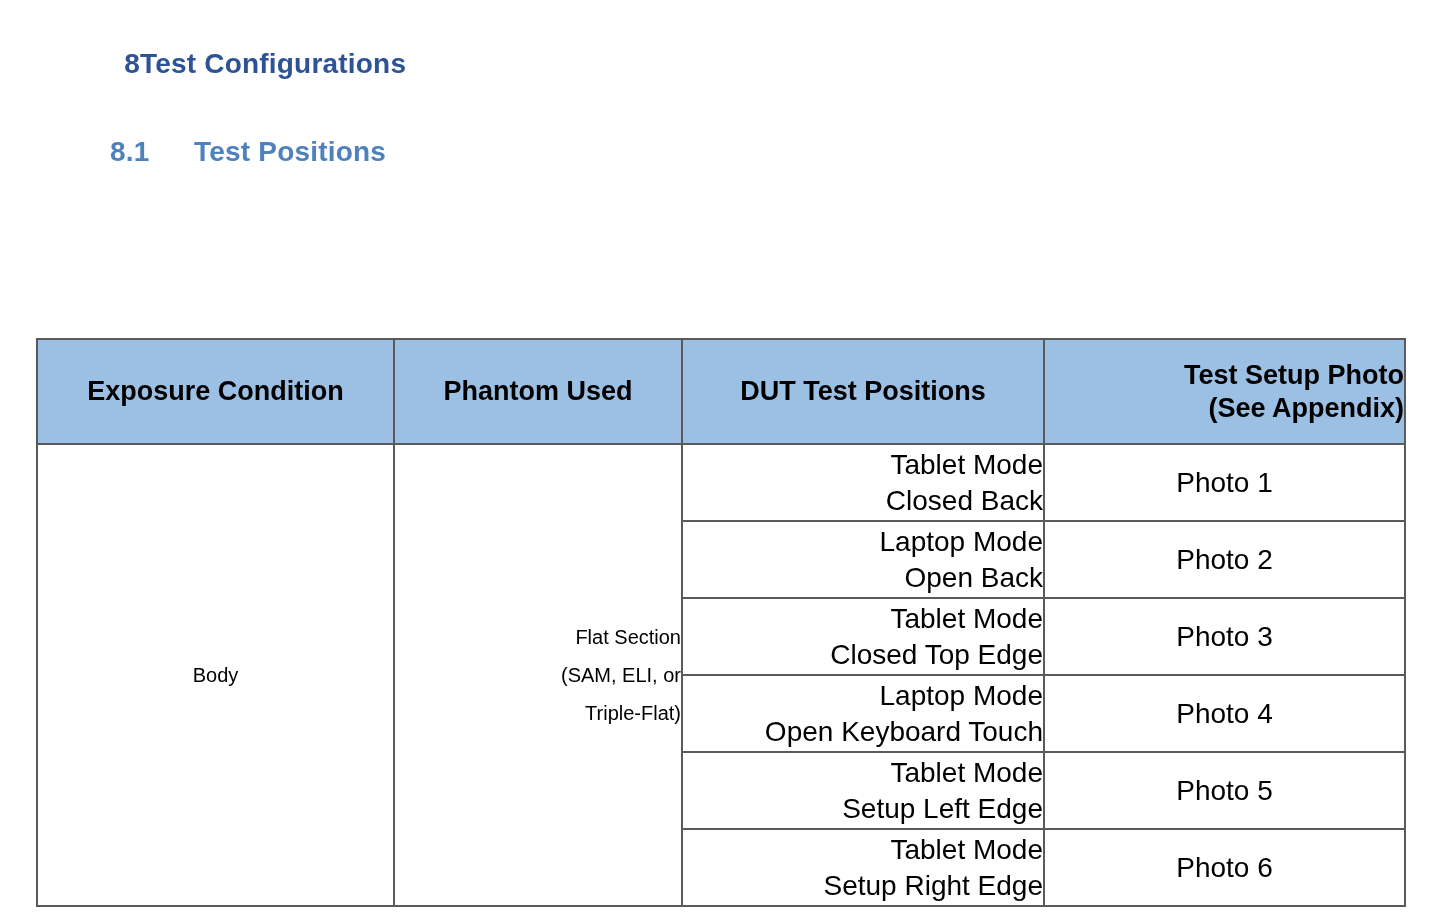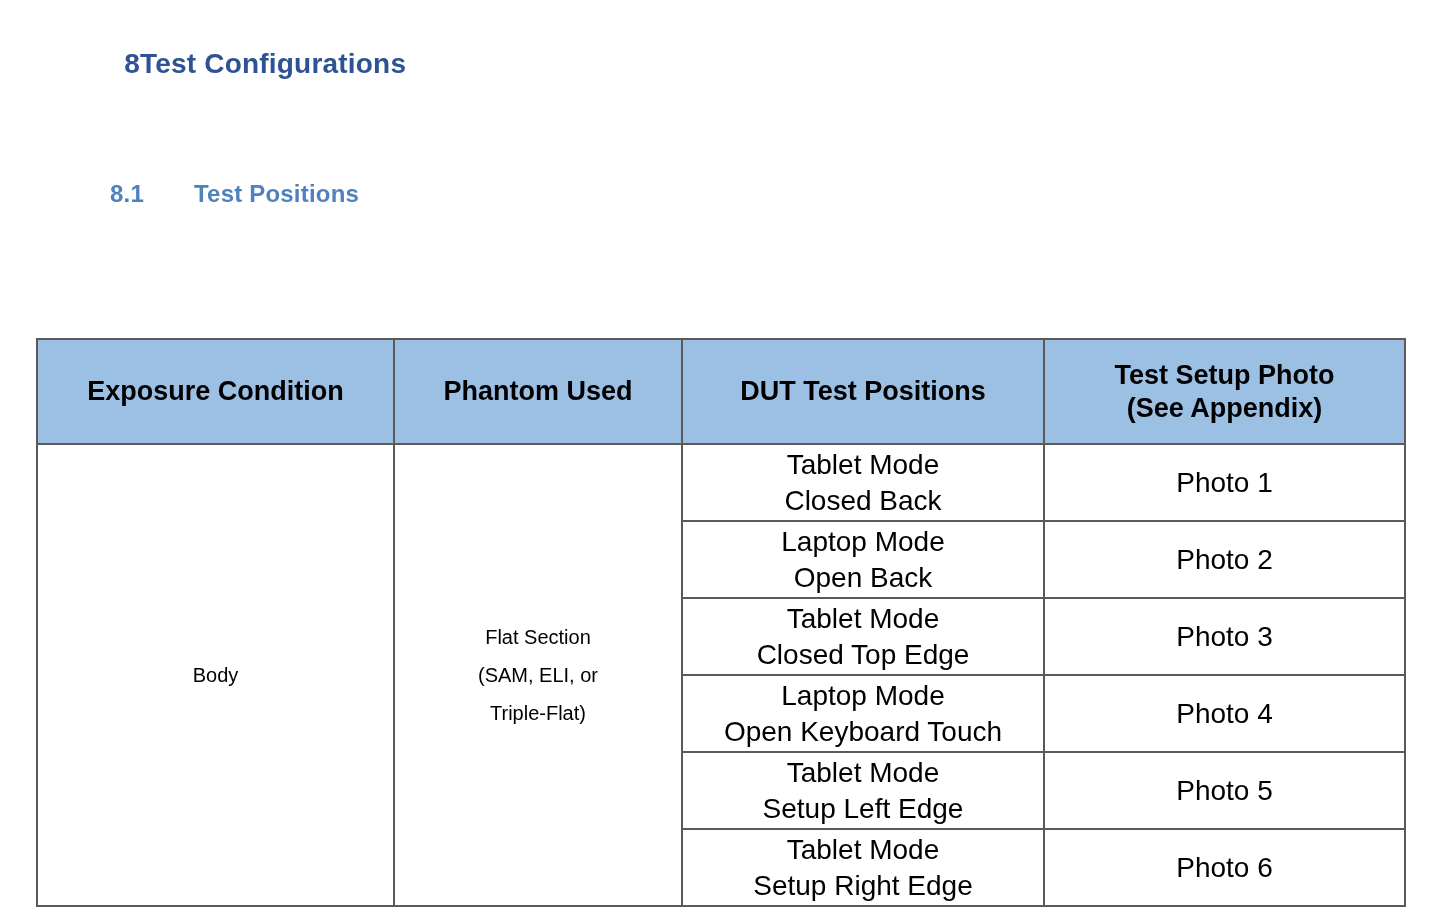--- a/index.html
+++ b/index.html
@@ -34,26 +34,25 @@
     letter-spacing: 0.2px;
     white-space: nowrap;
     text-align: right;
   }
   .h1 .num { display: inline-block; width: 62px; }
 
   .h2 {
     position: absolute;
     left: 110px;
     top: 136px;
-    font-size: 24px;
+    font-size: 28px;
     font-weight: bold;
     color: #4F81BD;
     letter-spacing: 0.2px;
     white-space: nowrap;
-    margin-top: 44px;
   }
   .h2 .num { display: inline-block; width: 84px; }
 
   
   .para {
     position: absolute;
     left: 28px;
     top: 183px;
     width: 1360px;
     font-size: 28px;
@@ -101,21 +100,21 @@
     font-size: 28px;
     font-weight: normal;
     line-height: 36px;
     height: 75px;
     padding: 0 4px;
   }
   tbody td.span-cell {
     font-size: 20px;
     line-height: 38px;
   }
-  .cell-l1, .cell-l2 { display: block; }
+  .cell-l1, .cell-l2 { display: block; text-align: right; }
 </style>
 </head>
 <body>
 
 <div class="page">
 
   <div class="h1">
     <span class="num">8</span><span>Test Configurations</span>
   </div>
 

